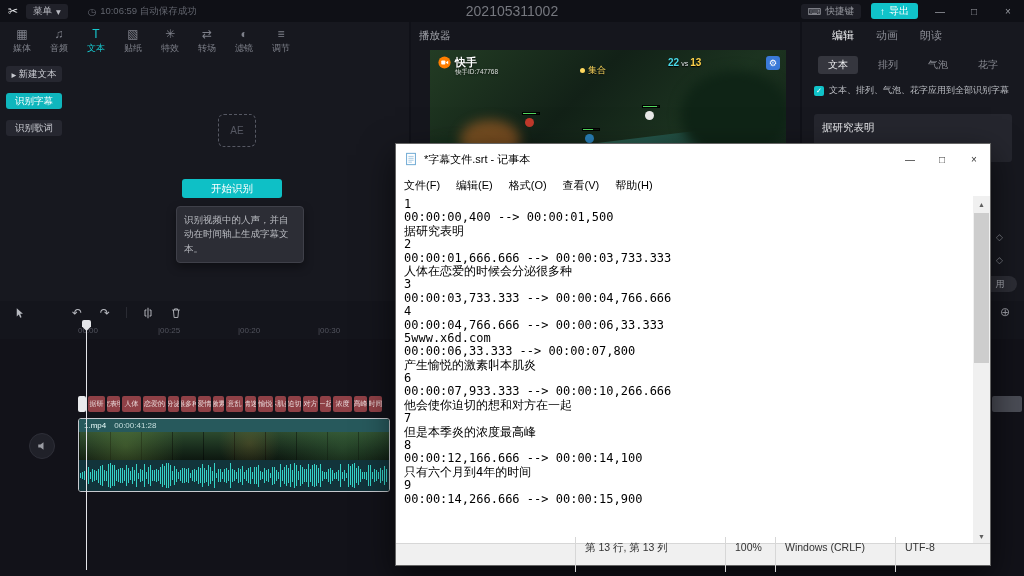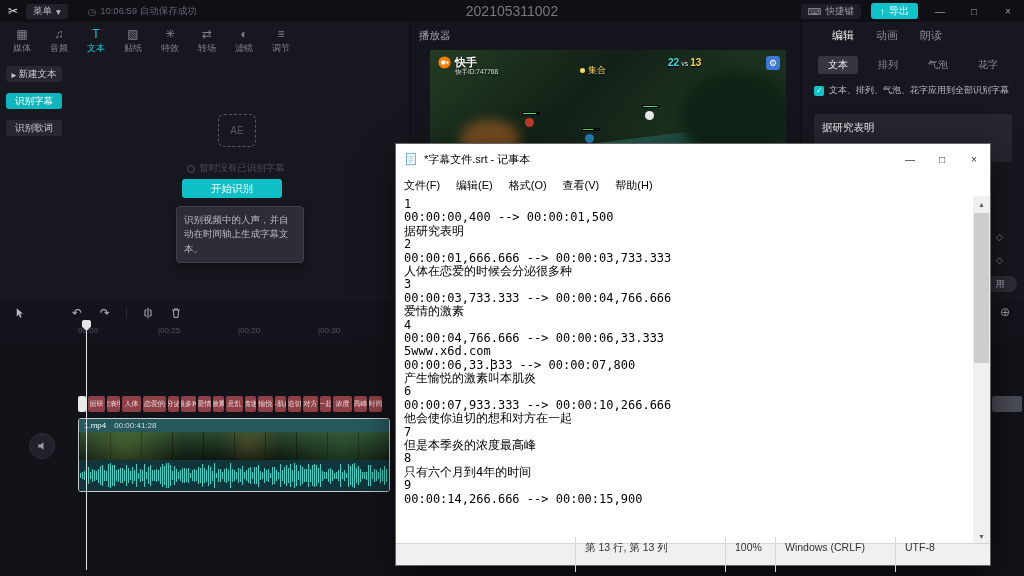--- a/index.html
+++ b/index.html
@@ -201,24 +201,20 @@
     </button>
     <button class="side-btn teal" style="top:71px">
       <span>识别字幕</span>
     </button>
     <button class="side-btn" style="top:98px">
       <span>识别歌词</span>
     </button>
 
     <div class="ae-box">
       <span>AE</span>
-    </div>
-    <div class="empty-hint">
-      <span class="hint-dot"></span>
-      <span>暂时没有已识别字幕</span>
     </div>
     <button class="start-btn">开始识别</button>
     <div class="tooltip">识别视频中的人声，并自动在时间轴上生成字幕文本。</div>
   </section>
 
   <section class="panel-player">
     <div class="player-title">播放器</div>
     <div class="video">
       <div class="scene-base"></div>
       <div class="scene-river"></div>
@@ -633,21 +629,20 @@
           <div class="np-line">2</div>
 
           <div class="np-line">00:00:01,666.666 --&gt; 00:00:03,733.333</div>
 
           <div class="np-line">人体在恋爱的时候会分泌很多种</div>
 
           <div class="np-line">3</div>
 
           <div class="np-line">00:00:03,733.333 --&gt; 00:00:04,766.666</div>
 
-          <div class="np-line">爱情的激素</div>
 
           <div class="np-line">4</div>
 
           <div class="np-line">00:00:04,766.666 --&gt; 00:00:06,33.333</div>
 
 
           <div class="np-line">5www.x6d.com</div>
 
           <div class="np-line">00:00:06,33.333 --&gt; 00:00:07,800</div>
 
@@ -659,20 +654,21 @@
 
           <div class="np-line">他会使你迫切的想和对方在一起</div>
 
           <div class="np-line">7</div>
 
 
           <div class="np-line">但是本季炎的浓度最高峰</div>
 
           <div class="np-line">8</div>
 
+          <div class="np-line">00:00:12,166.666 --&gt; 00:00:14,100</div>
 
           <div class="np-line">只有六个月到4年的时间</div>
 
           <div class="np-line">9</div>
 
           <div class="np-line">00:00:14,266.666 --&gt; 00:00:15,900</div>
 
         </div>
       <div class="np-caret"></div>
       <div class="np-scroll">

